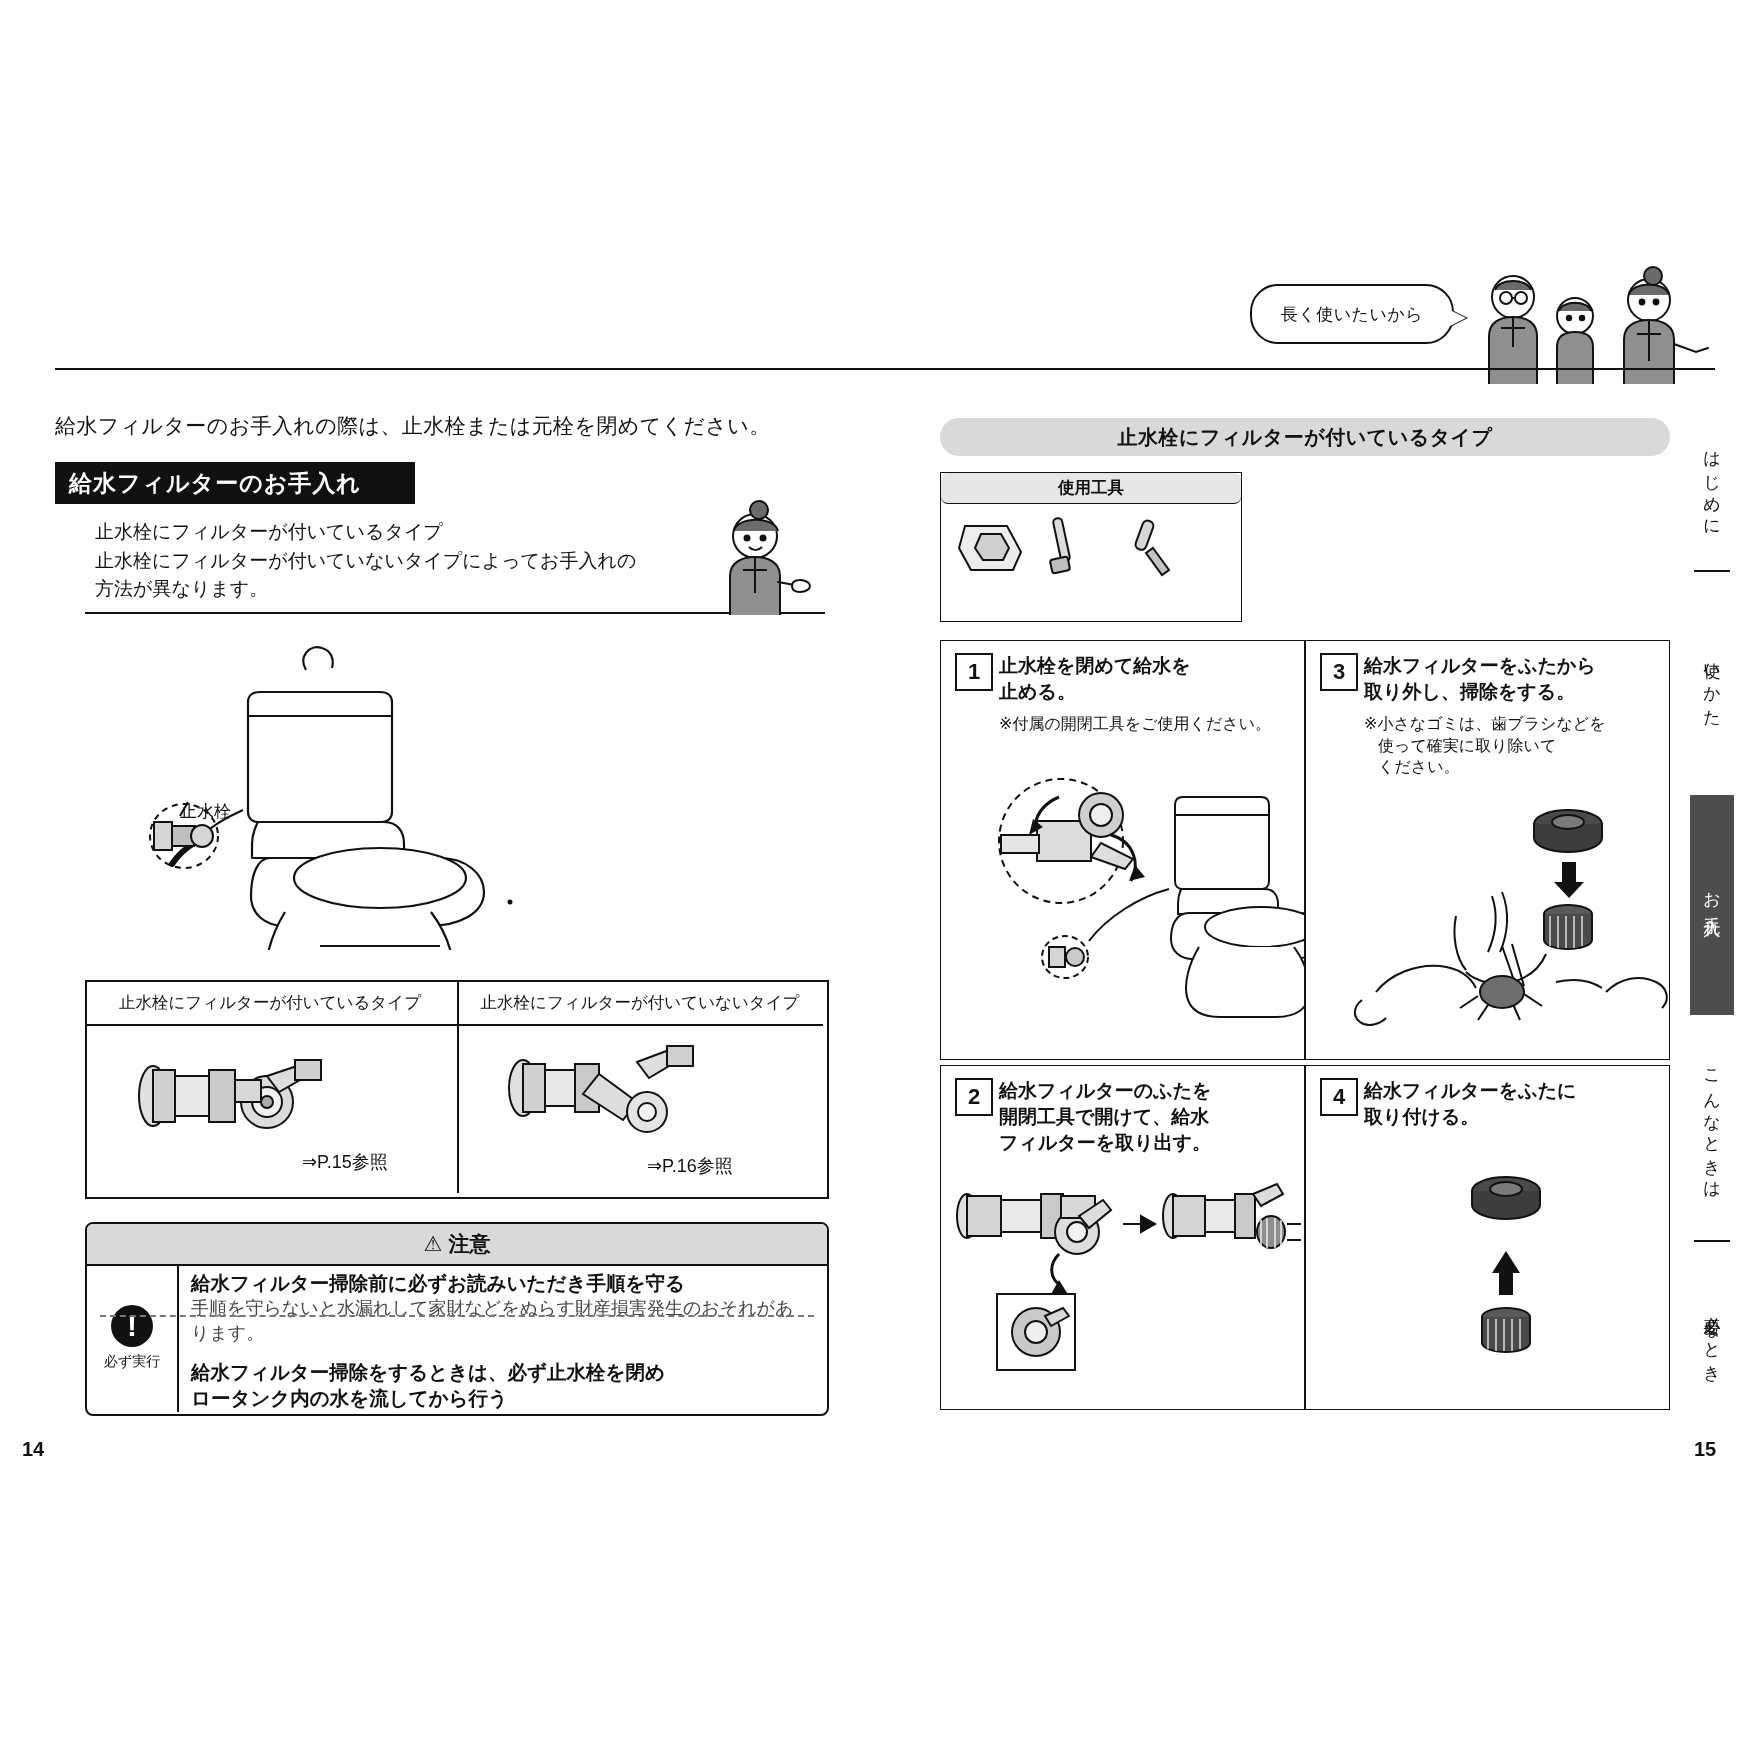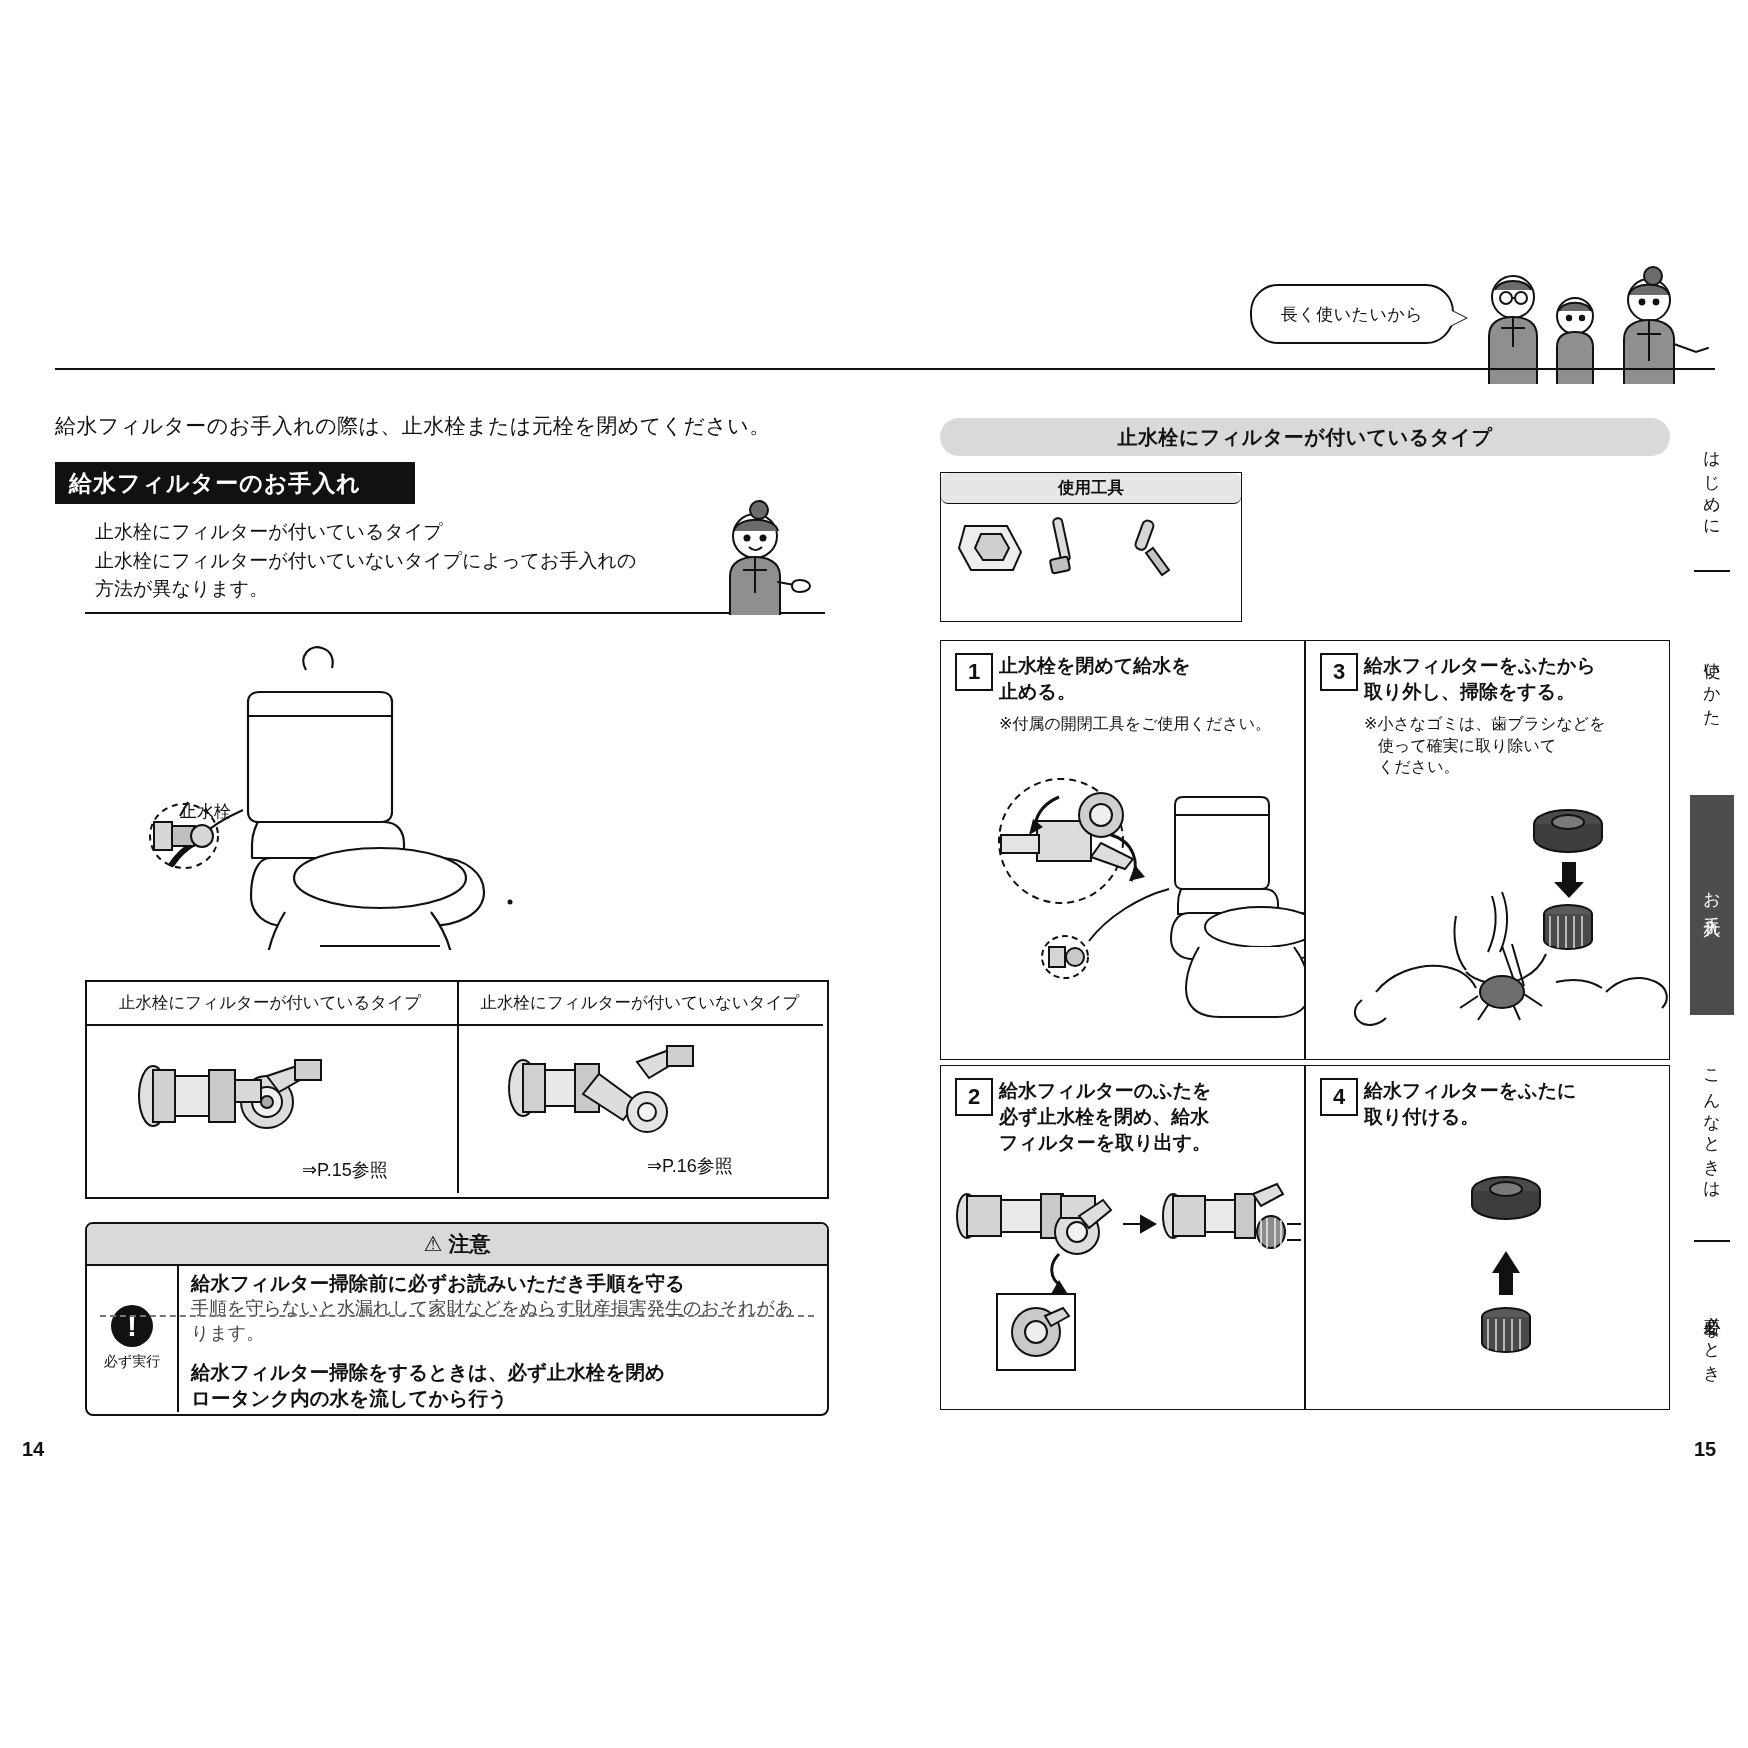--- a/index.html
+++ b/index.html
@@ -232,21 +232,21 @@
           <path d="M88 24h24v48H88z" fill="#c9c9c9"></path>
           <path d="M112 34l38 28-14 18-40-26z" fill="#dcdcdc"></path>
           <circle cx="160" cy="72" r="20" fill="#e4e4e4"></circle>
           <circle cx="160" cy="72" r="9" fill="#f2f2f2"></circle>
           <path d="M150 22l32-12 10 10-30 18z" fill="#ddd"></path>
           <path d="M180 6h26v20h-26z" fill="#cfcfcf"></path>
         </g>
       </svg>
     </div>
 
-    <div class="tt-ref" style="left:215px;top:176px;">⇒P.15参照</div>
+    <div class="tt-ref" style="left:215px;top:168px;">⇒P.15参照</div>
     <div class="tt-ref" style="left:560px;top:172px;">⇒P.16参照</div>
   </div>
 
   <div class="caution">
     <div class="caution-head">
       <span style="margin-right:6px;">⚠</span>
       <span>注意</span>
     </div>
     <div class="caution-left">
       <div class="excl">!</div>
@@ -362,21 +362,21 @@
       </g>
       <ellipse cx="196" cy="196" rx="22" ry="16" fill="#6e6e6e" stroke="#111" stroke-width="2"></ellipse>
     </svg>
 
   </div>
 
   <div class="step" style="left:940px;top:1065px;width:365px;height:345px;">
     <div class="step-num">2</div>
     <div class="step-txt">
       <div>給水フィルターのふたを</div>
-      <div>必ず止水栓を閉め、給水</div>
+      <div>開閉工具で開けて、給水</div>
       <div>フィルターを取り出す。</div>
     </div>
     <svg width="363" height="220" viewBox="0 0 363 220" style="position:absolute;left:0;top:110px;">
       <g fill="#fff" stroke="#111" stroke-width="2">
         <ellipse cx="26" cy="40" rx="10" ry="22" fill="#e0e0e0"></ellipse>
         <path d="M26 20h34v40H26z" fill="#d4d4d4"></path>
         <path d="M60 24h40v32H60z" fill="#e9e9e9"></path>
         <path d="M100 18h22v44h-22z" fill="#c9c9c9"></path>
         <circle cx="136" cy="56" r="22" fill="#ddd"></circle>
         <circle cx="136" cy="56" r="10" fill="#f2f2f2"></circle>

